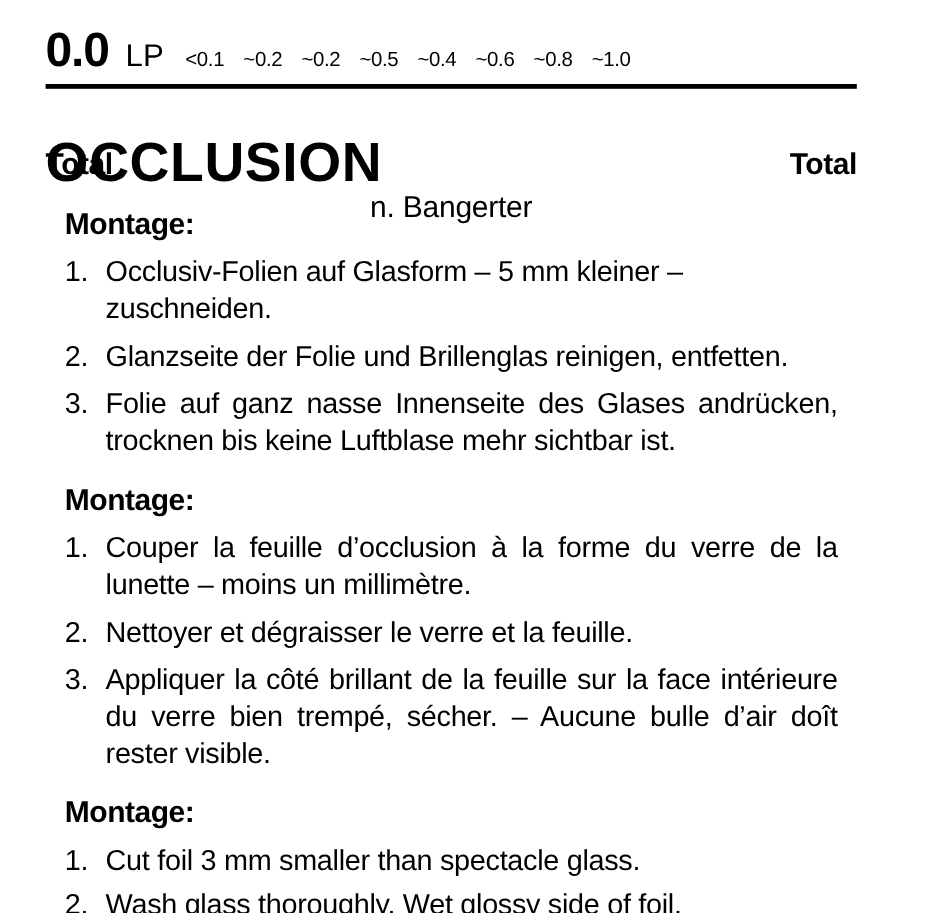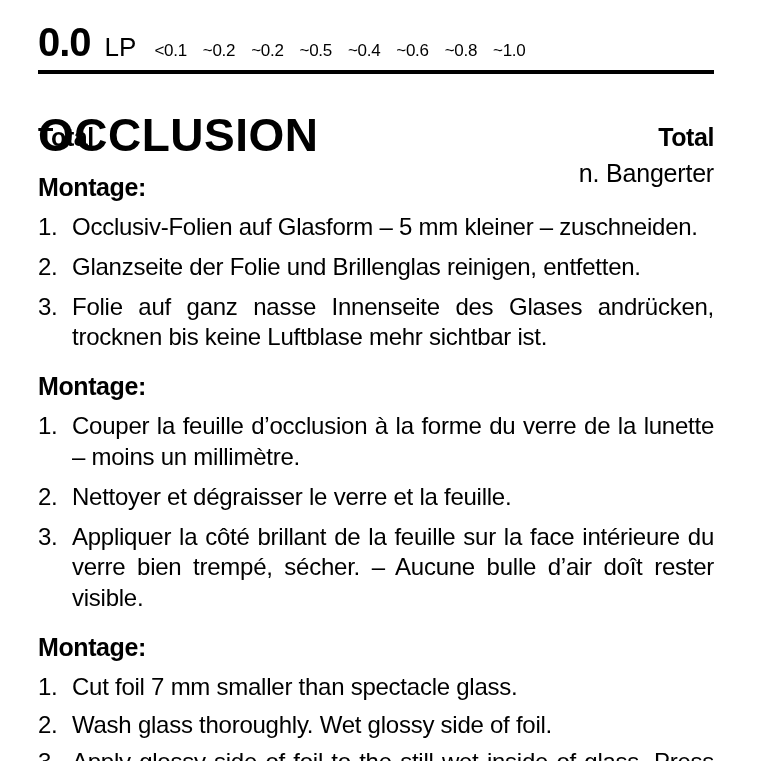--- a/index.html
+++ b/index.html
@@ -103,36 +103,36 @@
     font-size: 46px;
     font-weight: bold;
     letter-spacing: 0.5px;
     line-height: 1.12;
   }
   .title-sub {
     position: absolute;
     left: 0;
     right: 0;
     top: 48px;
-    text-align: right;
+    text-align: center;
     font-size: 25px;
     font-weight: normal;
     letter-spacing: -0.2px;
     line-height: 1.1;
   }
 
   
   .sections {
     position: absolute;
     left: 38px;
     top: 172px;
     width: 676px;
   }
   .section {
-    margin: 0;
+    margin: 16px;
   }
   .section + .section {
     margin-top: 18px;
   }
   .section-heading {
     font-size: 25px;
     font-weight: bold;
     letter-spacing: -0.4px;
     line-height: 1.25;
     margin: 0 0 9px 0;
@@ -240,21 +240,21 @@
           <span class="txt">Appliquer la côté brillant de la feuille sur la face intérieure du verre bien trempé, sécher. – Aucune bulle d’air doît rester visible.</span>
         </li>
       </ol>
     </div>
 
     <div class="section sec-en">
       <div class="section-heading">Montage:</div>
       <ol class="steps">
         <li class="step">
           <span class="num">1.</span>
-          <span class="txt">Cut foil 7 mm smaller than spectacle glass.</span>
+          <span class="txt">Cut foil 3 mm smaller than spectacle glass.</span>
         </li>
         <li class="step">
           <span class="num">2.</span>
           <span class="txt">Wash glass thoroughly. Wet glossy side of foil.</span>
         </li>
         <li class="step justify">
           <span class="num">3.</span>
           <span class="txt">Apply glossy side of foil to the still wet inside of glass. Press with dry cloth. Rub to remove all bubbles.</span>
         </li>
       </ol>

